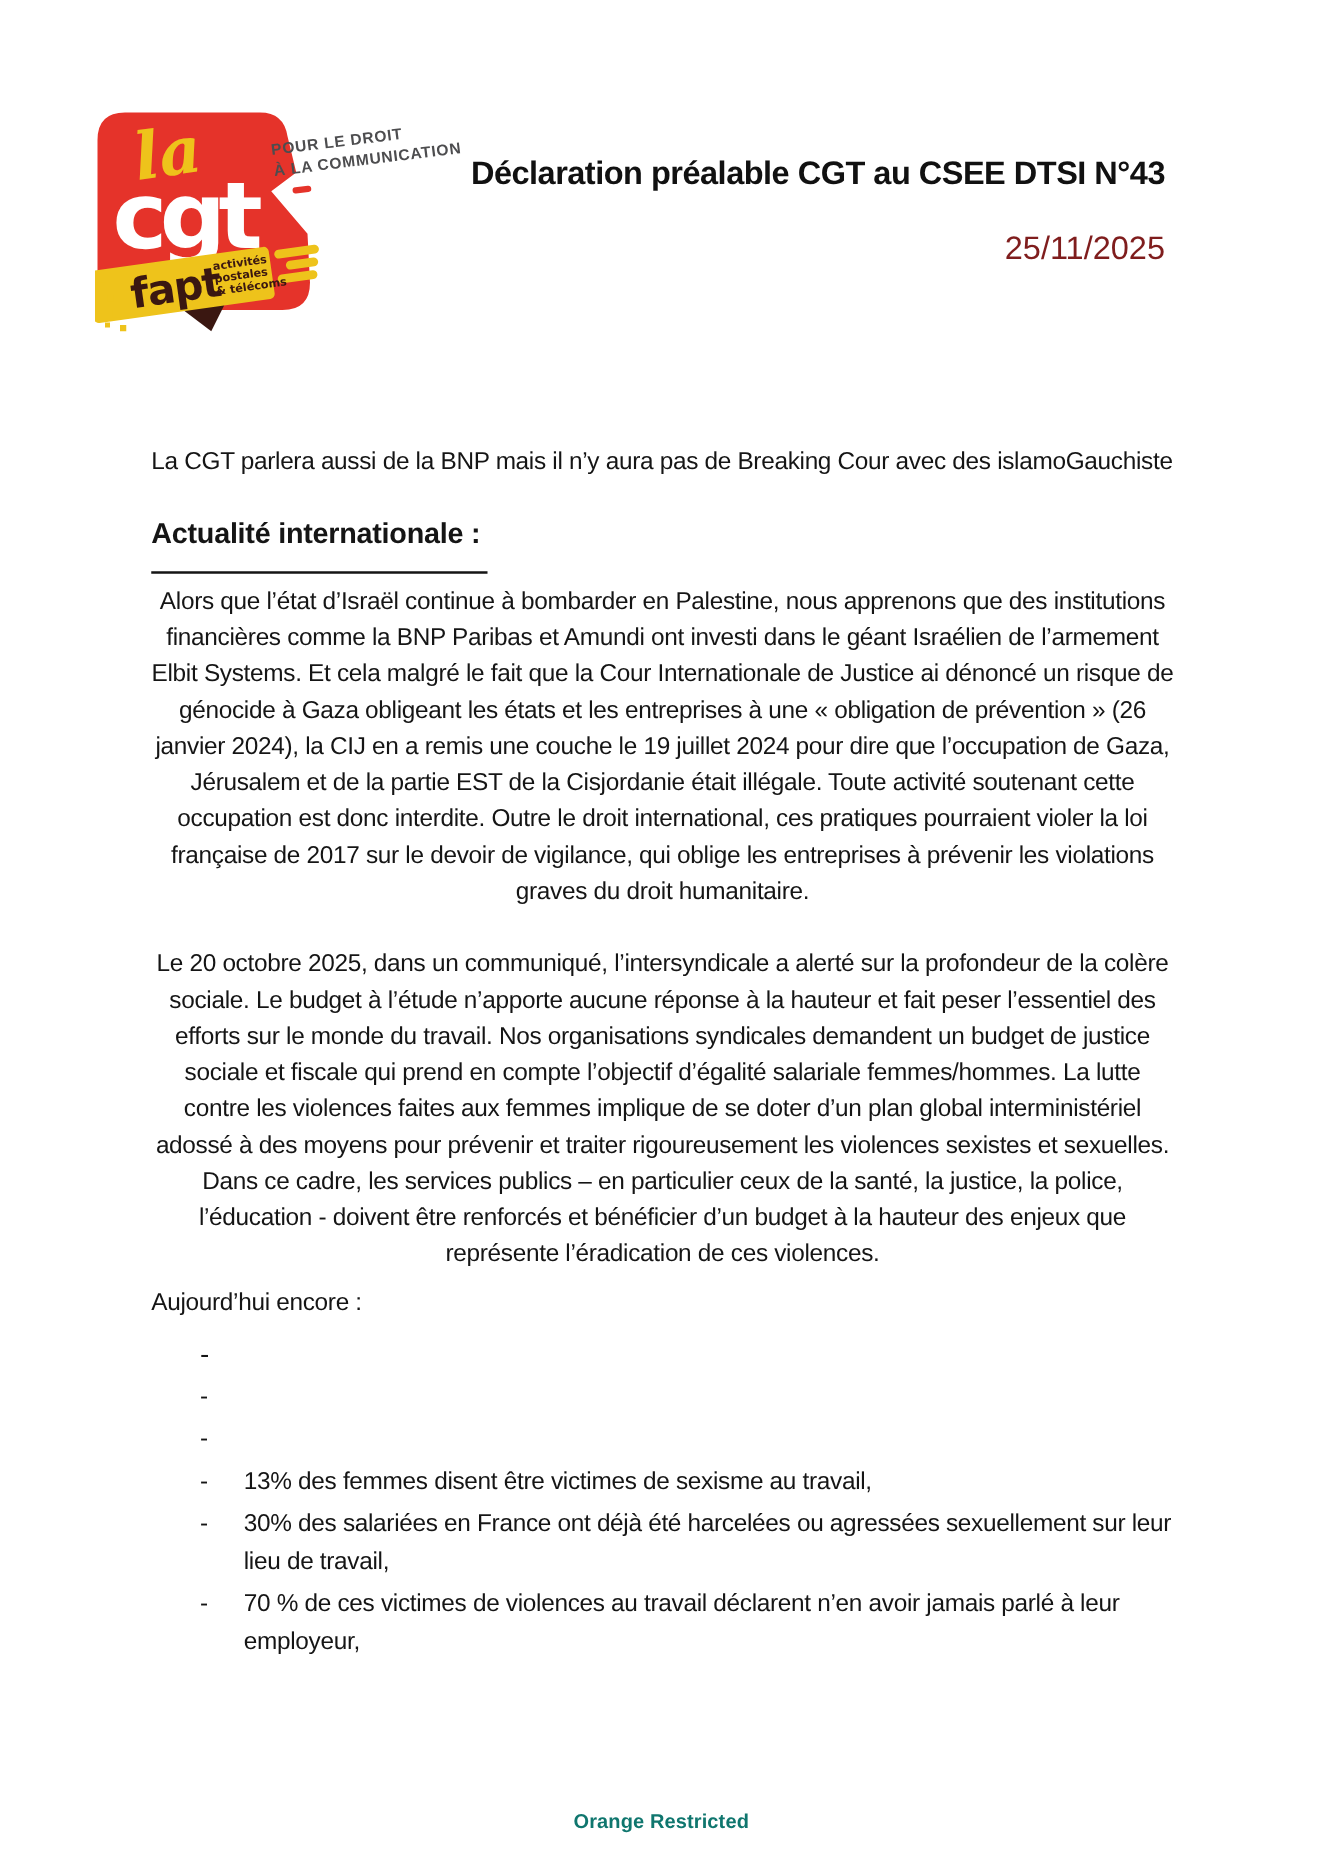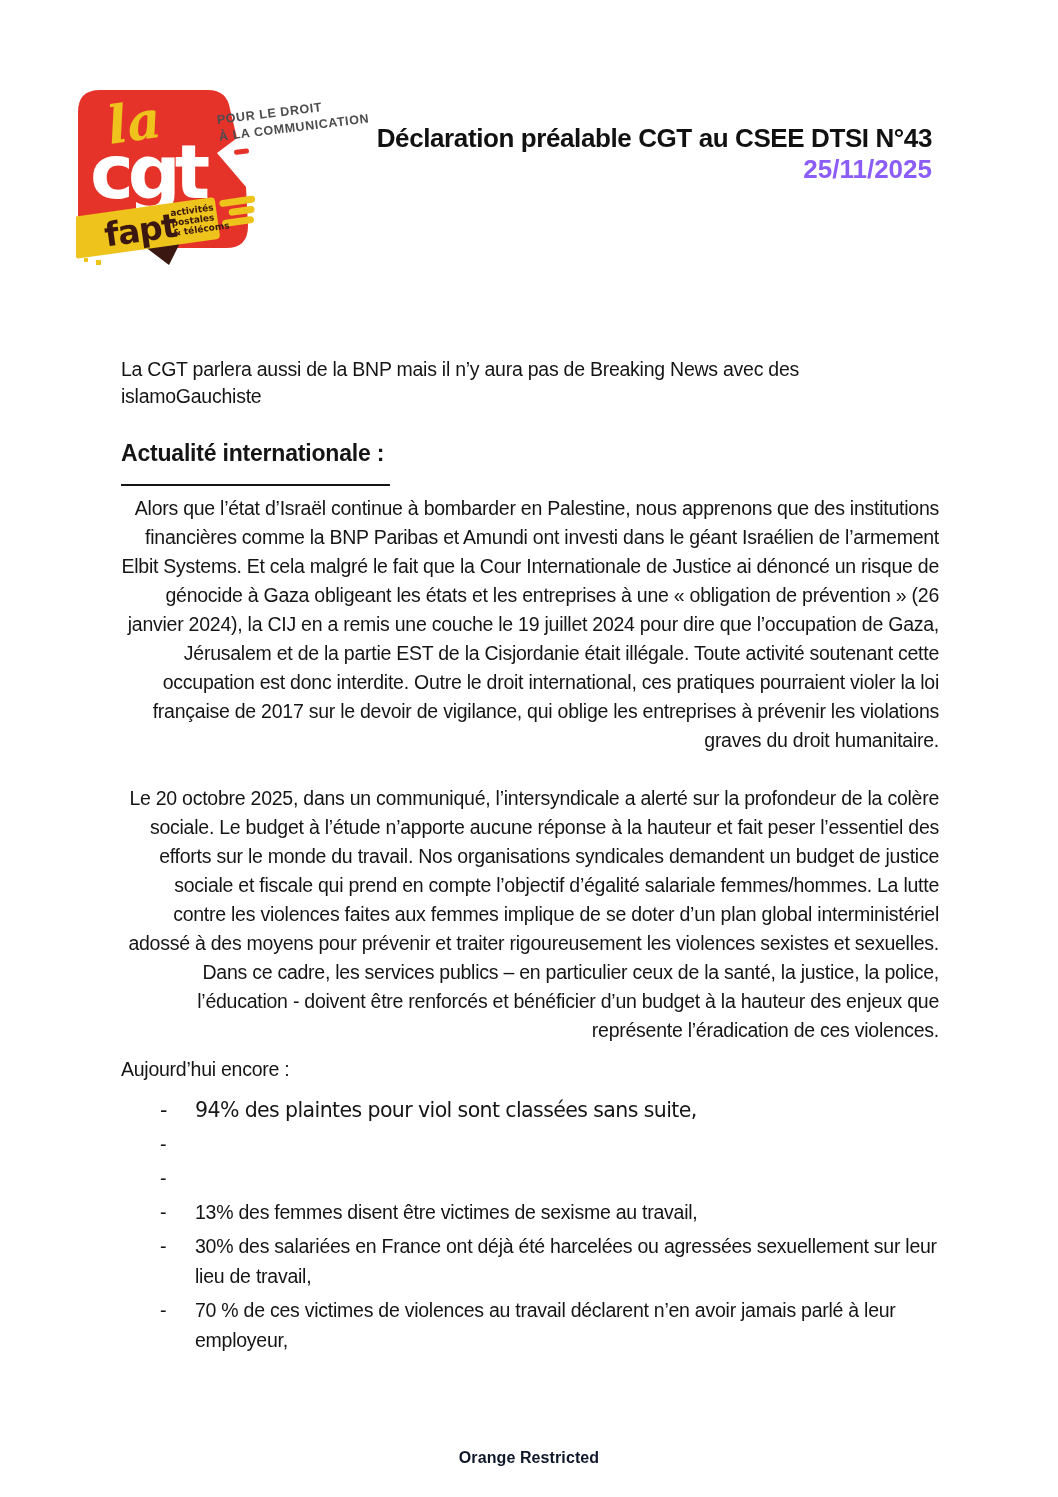--- a/index.html
+++ b/index.html
@@ -17,47 +17,47 @@
     position:absolute; left:216px; top:112px;
     transform:rotate(-7deg); transform-origin:left top;
     font-size:12.5px; font-weight:bold; letter-spacing:.6px;
     color:#4d4d4f; line-height:17px; white-space:nowrap;
   }
   .tagline-dash { display:block; width:15px; height:5px; border-radius:2.5px;
     background:#e5332a; margin:6px 0 0 13px; }
 
   .title-block { position:absolute; left:348px; top:123px; width:584px; text-align:right; }
   .doc-title { font-size:26px; font-weight:bold; letter-spacing:-0.4px; color:#111; }
-  .doc-date  { font-size:26px; font-weight:bold; color:#8b5cf6; }
+  .doc-date  { font-size:26px; font-weight:normal; margin-top:29px; color:#7f1d1d; }
 
   
   .doc-body { position:absolute; left:121px; top:356px; width:818px; }
   .doc-body p, .doc-body h2, .doc-body h3, .doc-body li {
     font-size:19.5px; letter-spacing:-0.25px; color:#151515; font-weight:normal;
   }
   .intro { line-height:27px; margin-bottom:30px; }
   .section-heading { margin-bottom:27px; }
   .section-heading span {
     font-size:23px; font-weight:bold; letter-spacing:-0.2px;
     border-bottom:2.5px solid #151515; padding-bottom:18px; padding-right:6px;
   }
-  .para { line-height:29px; margin-bottom:29px; text-align:right; }
+  .para { line-height:29px; margin-bottom:29px; text-align:center; }
   .subheading { font-size:20.5px !important; font-weight:bold !important;
     line-height:36px; margin-bottom:3px; letter-spacing:-0.2px; }
   .para2 { margin-bottom:11px; }
   .list-intro { line-height:27px; margin-bottom:12px; }
 
   ul.dash-list { list-style:none; margin-top:10px; }
   ul.dash-list li { display:flex; align-items:flex-start; line-height:30px; margin-bottom:4px; padding-left:39px; }
   ul.dash-list .dash { width:13px; flex:0 0 13px; margin-right:22px; text-align:left; }
   li.stat-large, li.stat-large .dash { font-family:"DejaVu Sans", sans-serif; font-size:20.5px; letter-spacing:-0.6px; }
 
   
   .doc-footer { position:absolute; left:0; top:1449px; width:100%; text-align:center; }
-  .doc-footer span { font-size:16px; font-weight:bold; color:#0f172a; letter-spacing:0.1px; }
+  .doc-footer span { font-size:16px; font-weight:bold; color:#0f766e; letter-spacing:0.1px; }
 
   svg text { user-select:none; }
 </style>
 </head>
 <body>
 
 <div class="page">
 
   <div class="logo-wrap">
     <svg width="200" height="195" viewBox="0 0 200 195">
@@ -100,37 +100,36 @@
     <span>À LA COMMUNICATION</span>
     <span class="tagline-dash"></span>
   </div>
 
   <div class="title-block">
     <h1 class="doc-title">Déclaration préalable CGT au CSEE DTSI N°43</h1>
     <div class="doc-date">25/11/2025</div>
   </div>
 
   <main class="doc-body">
-    <p class="intro">La CGT parlera aussi de la BNP mais il n’y aura pas de Breaking News avec des islamoGauchiste</p>
+    <p class="intro">La CGT parlera aussi de la BNP mais il n’y aura pas de Breaking Cour avec des islamoGauchiste</p>
 
     <h2 class="section-heading">
       <span>Actualité internationale :</span>
     </h2>
 
     <p class="para">Alors que l’état d’Israël continue à bombarder en Palestine, nous apprenons que des institutions financières comme la BNP Paribas et Amundi ont investi dans le géant Israélien de l’armement Elbit Systems. Et cela malgré le fait que la Cour Internationale de Justice ai dénoncé un risque de génocide à Gaza obligeant les états et les entreprises à une « obligation de prévention » (26 janvier 2024), la CIJ en a remis une couche le 19 juillet 2024 pour dire que l’occupation de Gaza, Jérusalem et de la partie EST de la Cisjordanie était illégale. Toute activité soutenant cette occupation est donc interdite. Outre le droit international, ces pratiques pourraient violer la loi française de 2017 sur le devoir de vigilance, qui oblige les entreprises à prévenir les violations graves du droit humanitaire.</p>
 
 
     <p class="para para2">Le 20 octobre 2025, dans un communiqué, l’intersyndicale a alerté sur la profondeur de la colère sociale. Le budget à l’étude n’apporte aucune réponse à la hauteur et fait peser l’essentiel des efforts sur le monde du travail. Nos organisations syndicales demandent un budget de justice sociale et fiscale qui prend en compte l’objectif d’égalité salariale femmes/hommes. La lutte contre les violences faites aux femmes implique de se doter d’un plan global interministériel adossé à des moyens pour prévenir et traiter rigoureusement les violences sexistes et sexuelles. Dans ce cadre, les services publics – en particulier ceux de la santé, la justice, la police, l’éducation - doivent être renforcés et bénéficier d’un budget à la hauteur des enjeux que représente l’éradication de ces violences.</p>
 
     <p class="list-intro">Aujourd’hui encore :</p>
 
     <ul class="dash-list">
       <li class="stat-large">
         <span class="dash">-</span>
-        <span>94% des plaintes pour viol sont classées sans suite,</span>
       </li>
       <li>
         <span class="dash">-</span>
       </li>
       <li>
         <span class="dash">-</span>
       </li>
       <li>
         <span class="dash">-</span>
         <span>13% des femmes disent être victimes de sexisme au travail,</span>

